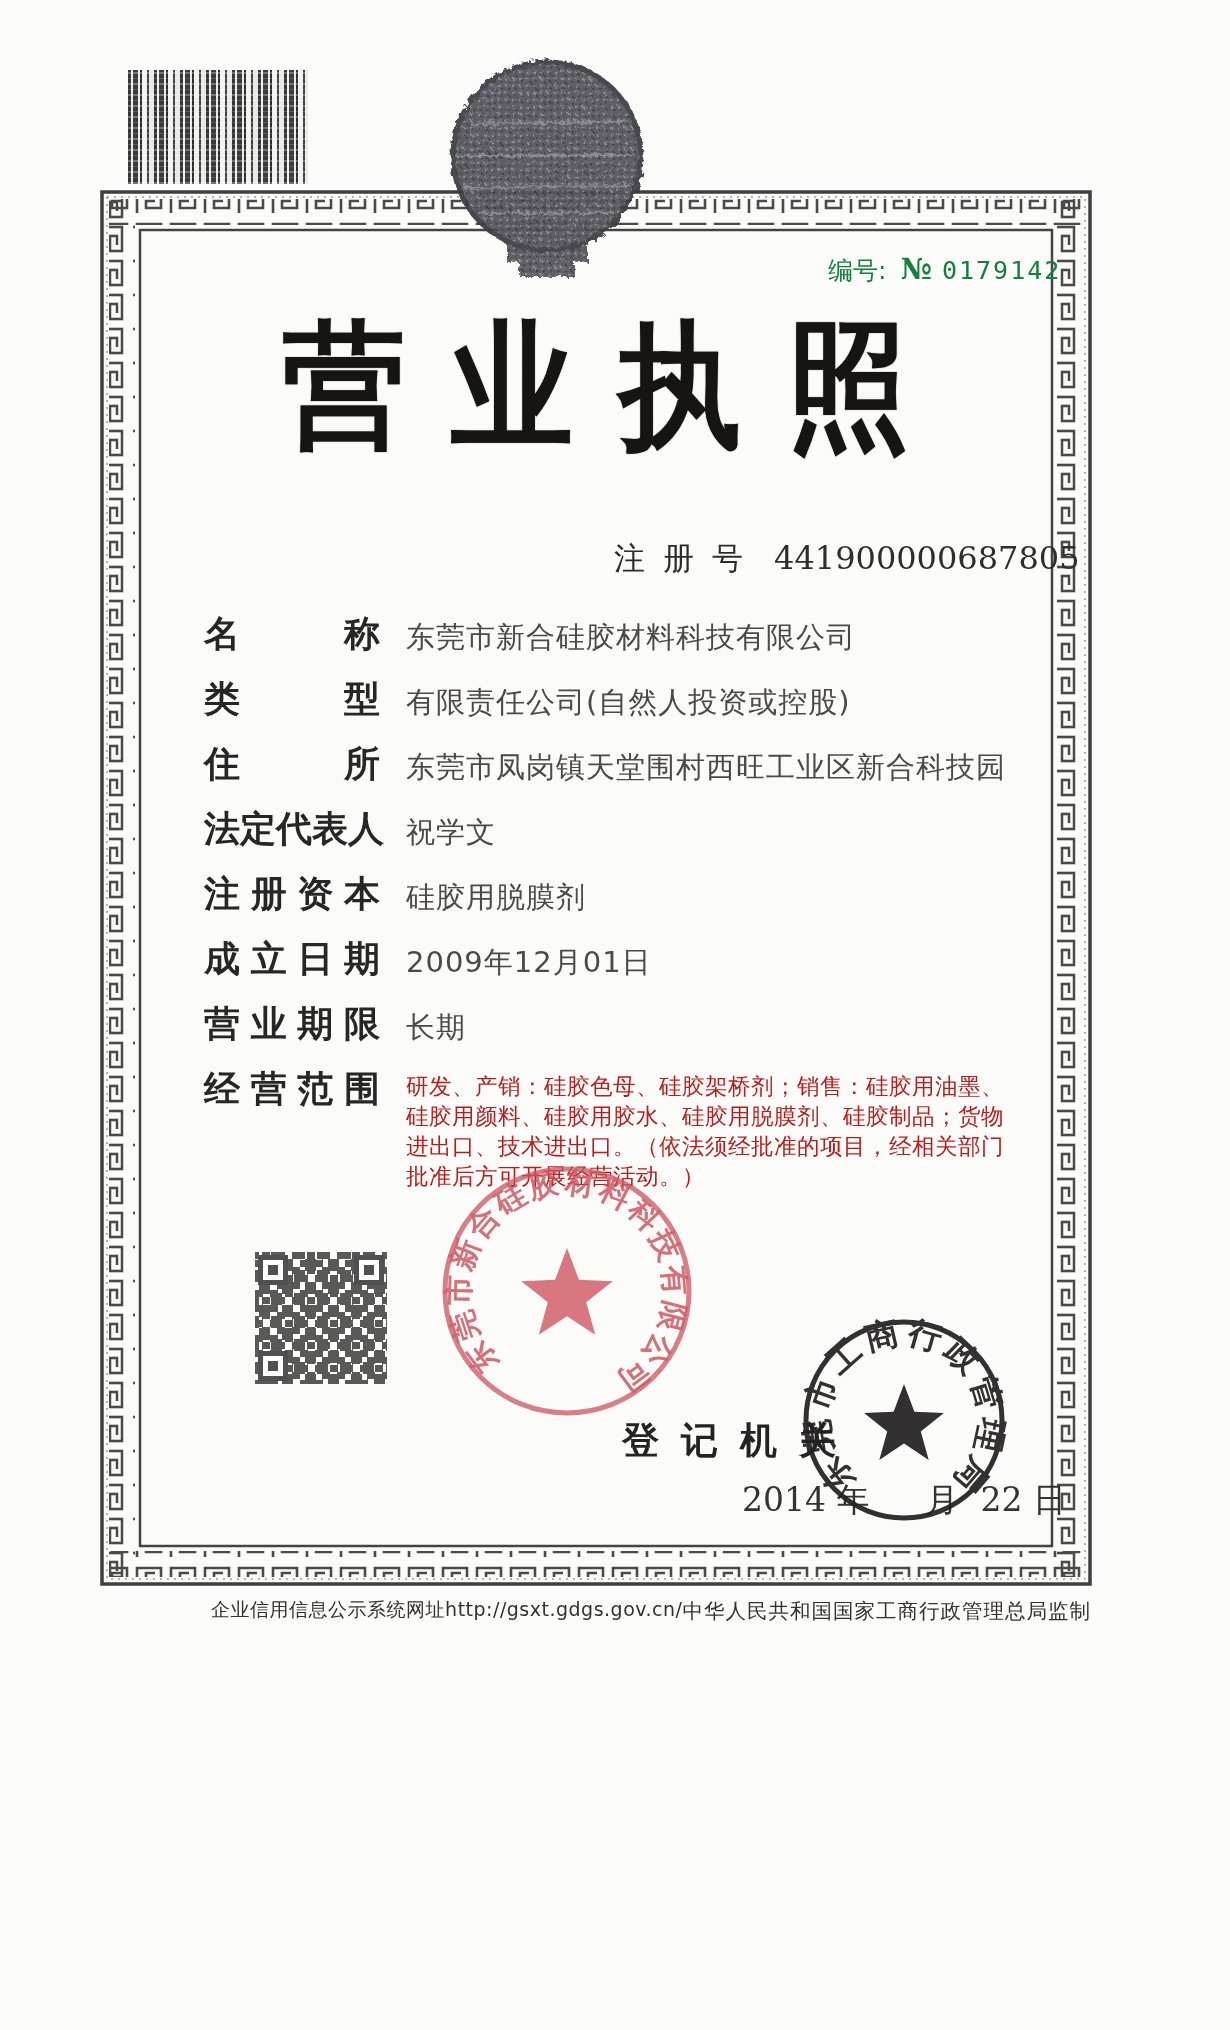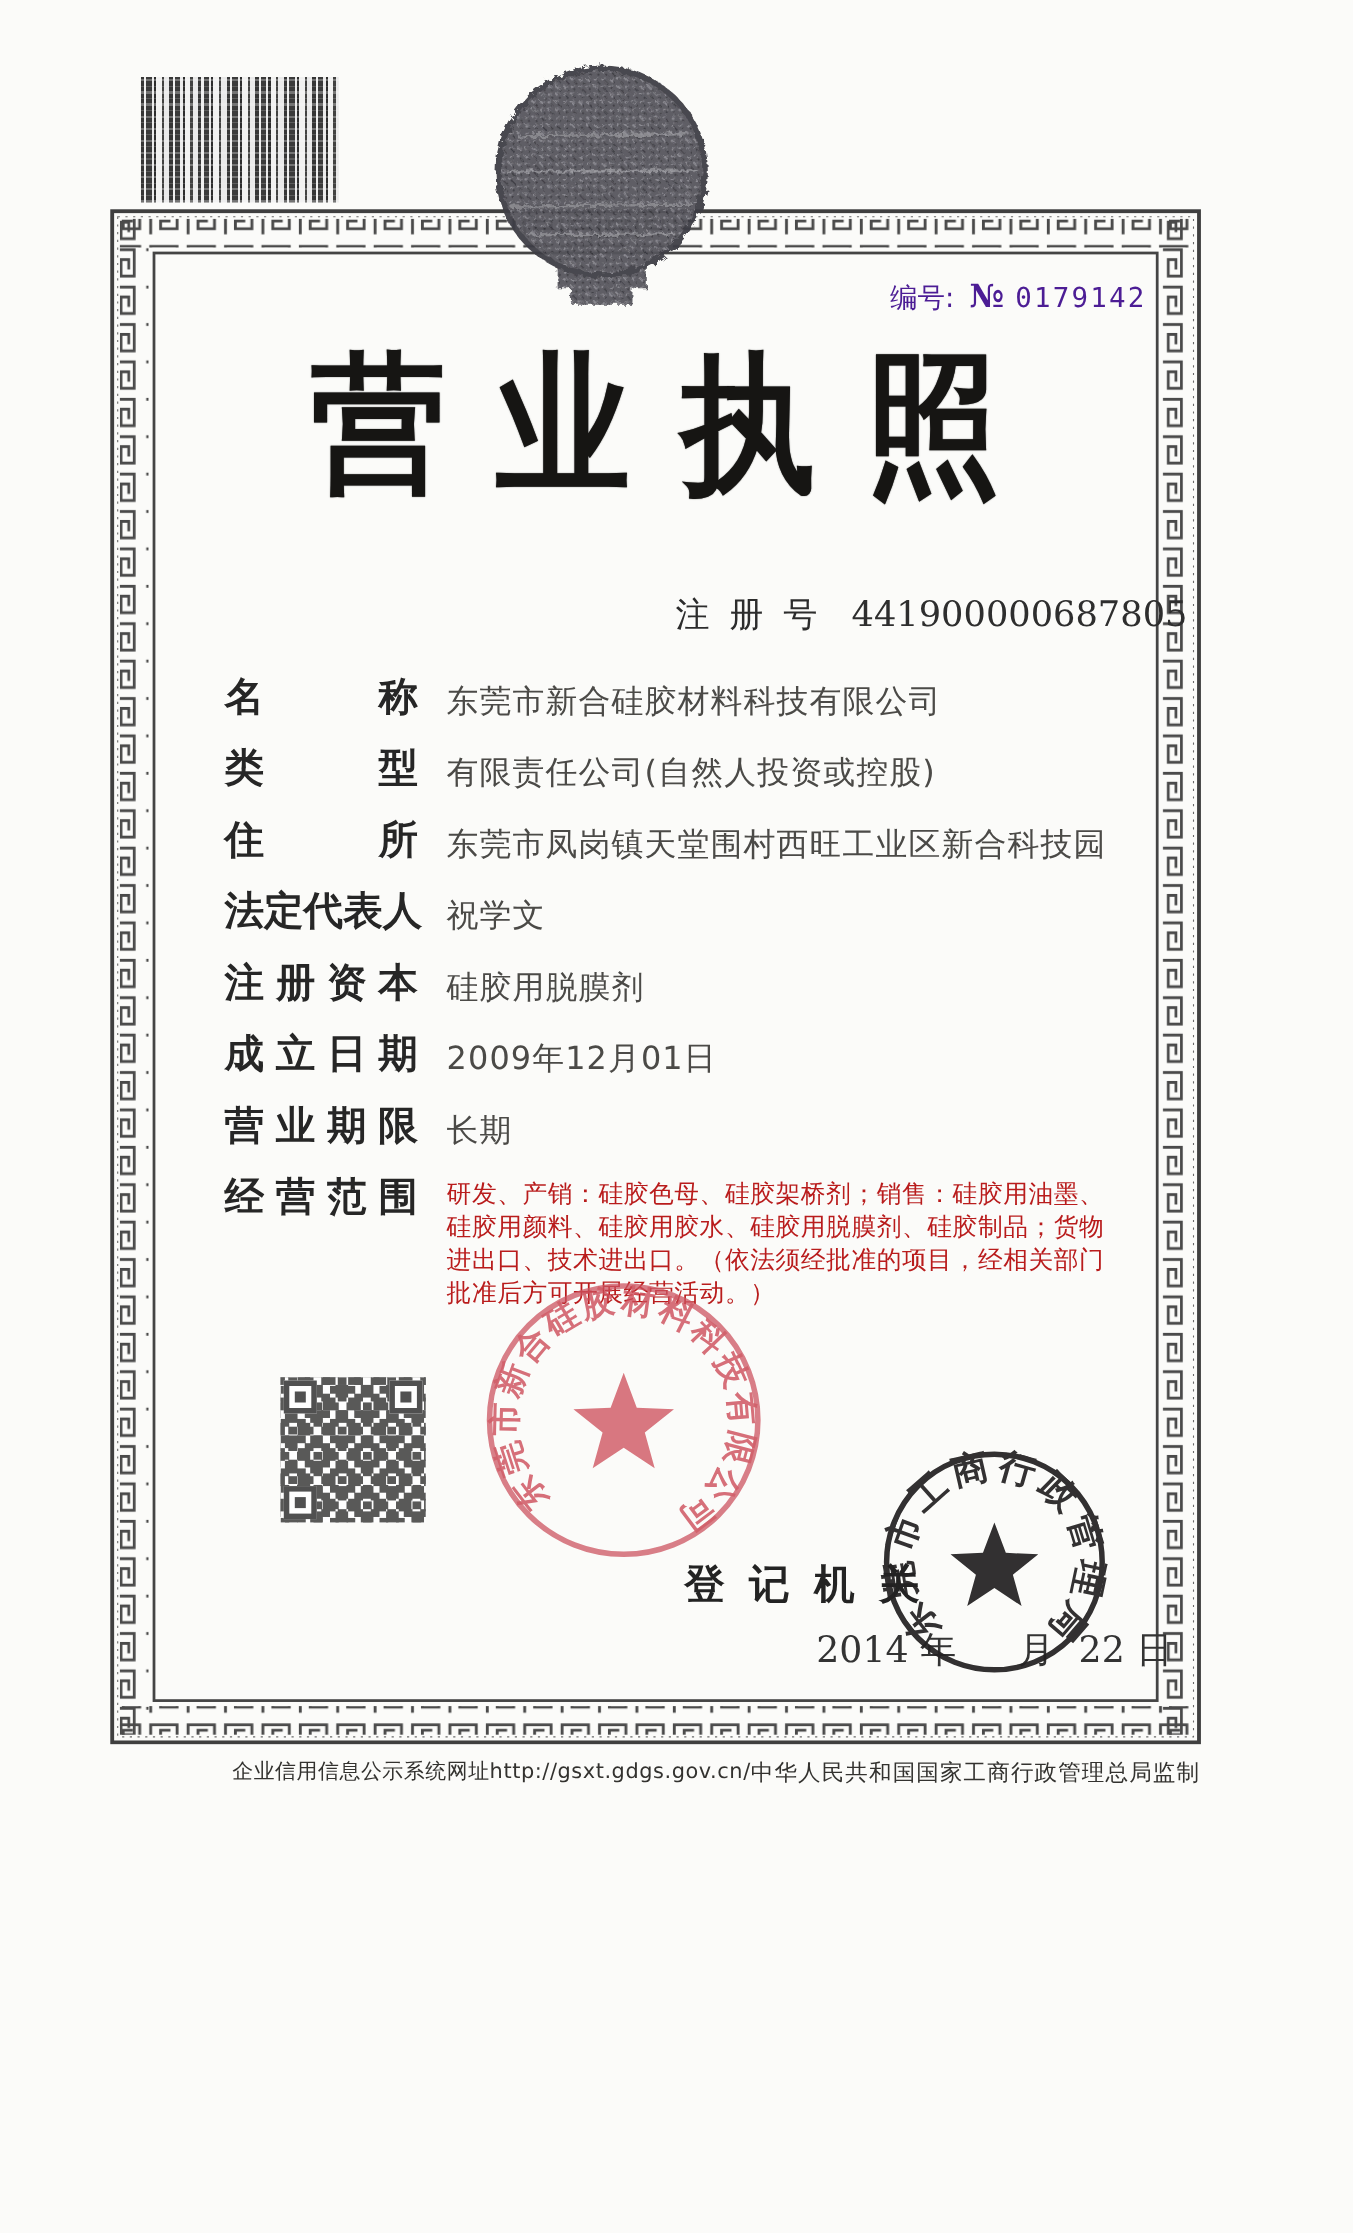--- a/index.html
+++ b/index.html
@@ -15,21 +15,21 @@
       repeating-linear-gradient(90deg, #1c1c1c 0 3px, #f4f4f4 3px 5px, #222 5px 10px, #efefef 10px 12px, #111 12px 14px, #f6f6f6 14px 19px, #2a2a2a 19px 21px, #ededed 21px 26px);
     filter:blur(.4px) contrast(.95); opacity:.9; }
 
   
   .frame   { position:absolute; left:100px; top:190px; }
   .emblem  { position:absolute; left:448px; top:56px; opacity:.94; }
   .redseal { position:absolute; left:436px; top:1160px; opacity:.88; }
   .blackstamp { position:absolute; left:798px; top:1314px; opacity:.93; }
 
   
-  .serial { position:absolute; left:809px; top:252px; color:#4c1d95; font-size:25px; white-space:nowrap; }
+  .serial { position:absolute; left:828px; top:252px; color:#15803d; font-size:25px; white-space:nowrap; }
   .serial .nosym  { font-family:"DejaVu Serif","Liberation Serif",serif; font-weight:bold; font-size:29px; margin-left:14px; }
   .serial .digits { font-family:"DejaVu Sans Mono","Liberation Mono",monospace; font-size:25px; letter-spacing:2px; margin-left:10px; }
 
   .title { position:absolute; left:100px; top:306px; width:992px; text-align:center;
            font-size:122px; font-weight:900; color:#161513; letter-spacing:46px; padding-left:46px;
            transform:scaleY(1.12); text-shadow:0 0 1px #333; }
 
   .regno { position:absolute; left:614px; top:538px; white-space:nowrap; }
   .regno .lab { font-size:31px; letter-spacing:18px; color:#2c2c2c; font-weight:500;text-align:right; }
   .regno .val { font-family:"DejaVu Serif","Liberation Serif",serif; font-size:32px; color:#2e2e2e; margin-left:8px; }

